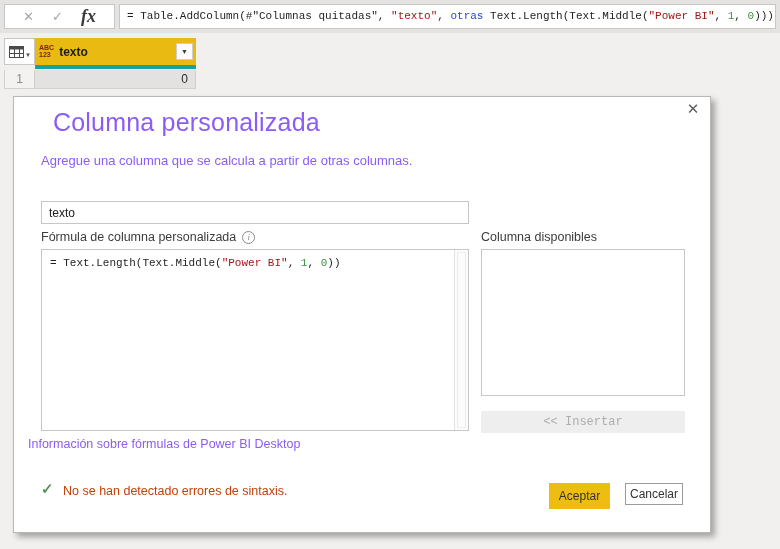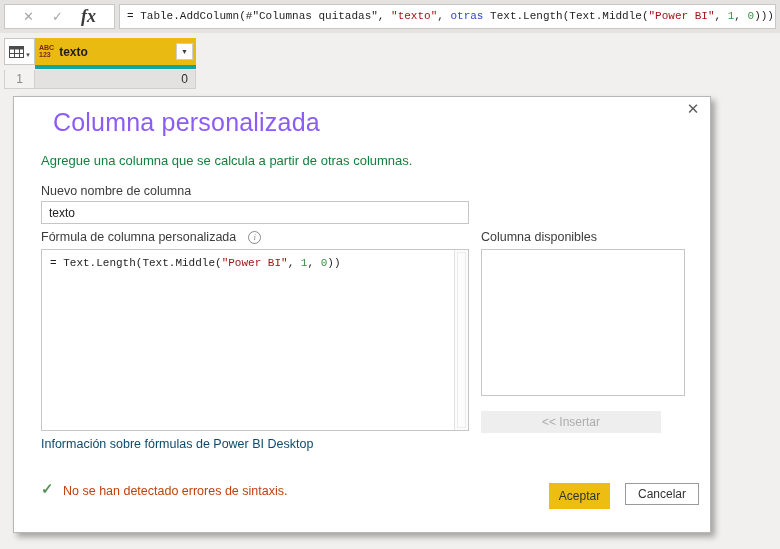--- a/index.html
+++ b/index.html
@@ -67,24 +67,24 @@
   .dialog {
     position:absolute; left:13px; top:96px; width:698px; height:437px;
     background:#fff; border:1px solid #b9b7b5;
     box-shadow:4px 4px 6px rgba(0,0,0,0.32);
   }
   .close-btn {
     position:absolute; top:3px; right:8px; width:18px; height:18px;
     font-size:15px; color:#5d5d5d; text-align:center; line-height:18px; cursor:pointer;
   }
   .dlg-title { position:absolute; left:27px; top:11px; font-size:25px; color:#8b5cf6; letter-spacing:0.2px;margin-left:12px; }
-  .dlg-sub   { position:absolute; left:27px; top:56px; font-size:13px; color:#15803d; }
+  .dlg-sub   { position:absolute; left:27px; top:56px; font-size:13px; color:#8b5cf6; }
   .lbl { position:absolute; font-size:12.5px; color:#3c3c3c; }
   .lbl-name { left:27px; top:87px; }
-  .lbl-formula { left:27px; top:133px; display:flex; align-items:center; gap:12px; }
+  .lbl-formula { left:27px; top:133px; display:flex; align-items:center; gap:6px; }
   .info-icon {
     width:13px; height:13px; border:1px solid #8a8a8a; border-radius:50%;
     font-size:9px; color:#8a8a8a; text-align:center; line-height:11px;
     font-family:"Liberation Serif", serif; font-style:italic; display:inline-block;
   }
   .lbl-available { left:467px; top:133px; }
   .name-input {
     position:absolute; left:27px; top:104px; width:428px; height:23px;
     border:1px solid #c6c6c6; font-family:"Liberation Sans", sans-serif;
     font-size:12px; color:#222; padding:0 7px; outline:none; background:#fff;
@@ -104,34 +104,34 @@
   }
   .vscroll::after {
     content:""; position:absolute; left:2px; right:2px; top:2px; bottom:2px;
     border:1px solid #ececec;
   }
   .listbox {
     position:absolute; left:467px; top:152px; width:204px; height:147px;
     border:1px solid #c6c6c6; background:#fff;
   }
   .insert-btn {
-    position:absolute; left:467px; top:314px; width:180px; height:22px;
+    position:absolute; left:467px; top:314px; width:204px; height:22px;
     background:#efeeee; border:none; color:#adadad; font-size:12px;
-    font-family:Liberation Sans, sans-serif;
-  }
-  .help-link { position:absolute; left:27px; top:340px; font-size:12.5px; color:#0c4a6e; text-decoration:none; cursor:pointer; }
+    font-family:Liberation Mono, monospace;
+  }
+  .help-link { position:absolute; left:14px; top:340px; font-size:12.5px; color:#8b5cf6; text-decoration:none; cursor:pointer; }
   .status-check { position:absolute; left:27px; top:383px; font-size:15px; font-weight:bold; color:#569157; }
   .status-text  { position:absolute; left:49px; top:387px; font-size:12.5px; color:#c2410c; }
   .ok-btn {
     position:absolute; left:535px; top:386px; width:61px; height:26px;
     background:#eebd11; border:1px solid #eebd11; color:#333; font-size:12px;
     font-family:"Liberation Sans", sans-serif; cursor:pointer;
   }
   .cancel-btn {
-    position:absolute; left:611px; top:386px; width:74px; height:22px;
+    position:absolute; left:611px; top:386px; width:58px; height:22px;
     background:#fff; border:1px solid #9a9a9a; color:#333; font-size:12px;
     font-family:"Liberation Sans", sans-serif; cursor:pointer;
   }
 </style>
 </head>
 <body>
 
 <div>
 
   <div class="topbar">
@@ -168,21 +168,20 @@
 
   <div class="row-num-cell">1</div>
   <div class="row-val-cell">0</div>
 
   <div class="dialog">
     <div class="close-btn">✕</div>
 
     <div class="dlg-title">Columna personalizada</div>
     <div class="dlg-sub">Agregue una columna que se calcula a partir de otras columnas.</div>
 
-    <div class="lbl lbl-name">Nuevo nombre de columna</div>
     <input class="name-input" type="text" value="texto" style="">
 
     <div class="lbl lbl-formula">
       <span>Fórmula de columna personalizada</span>
       <span class="info-icon">i</span>
     </div>
     <div class="lbl lbl-available">Columna disponibles</div>
 
     <div class="formula-box">
       <div class="formula-code"><span>= Text.Length(Text.Middle(</span><span class="tok-str">"Power BI"</span><span>, </span><span class="tok-num">1</span><span>, </span><span class="tok-num">0</span><span>))</span></div>

